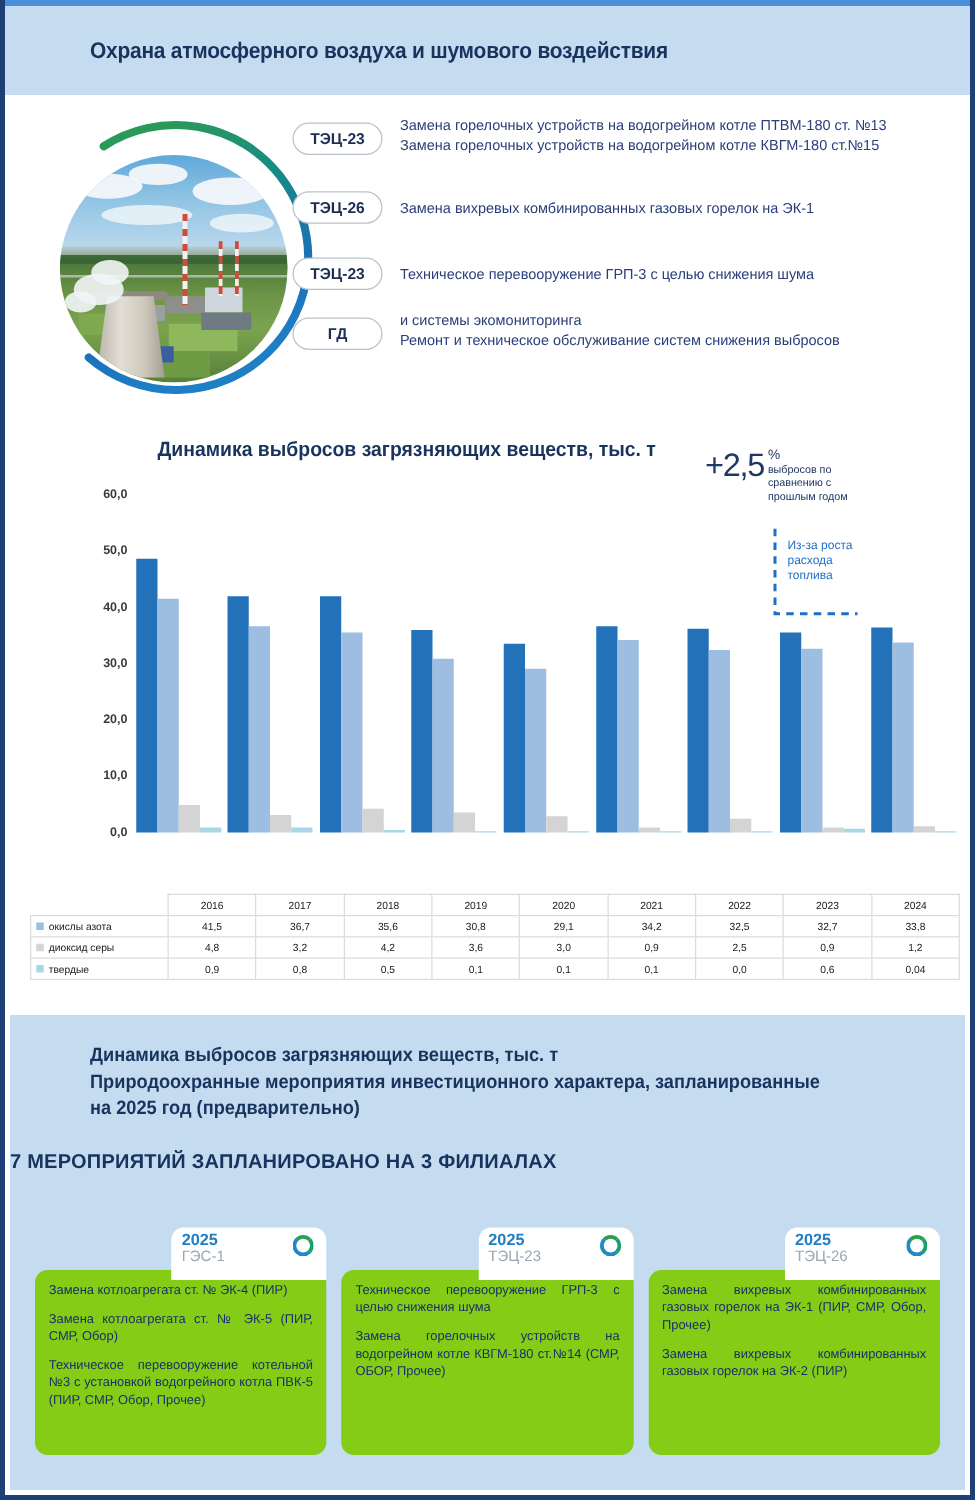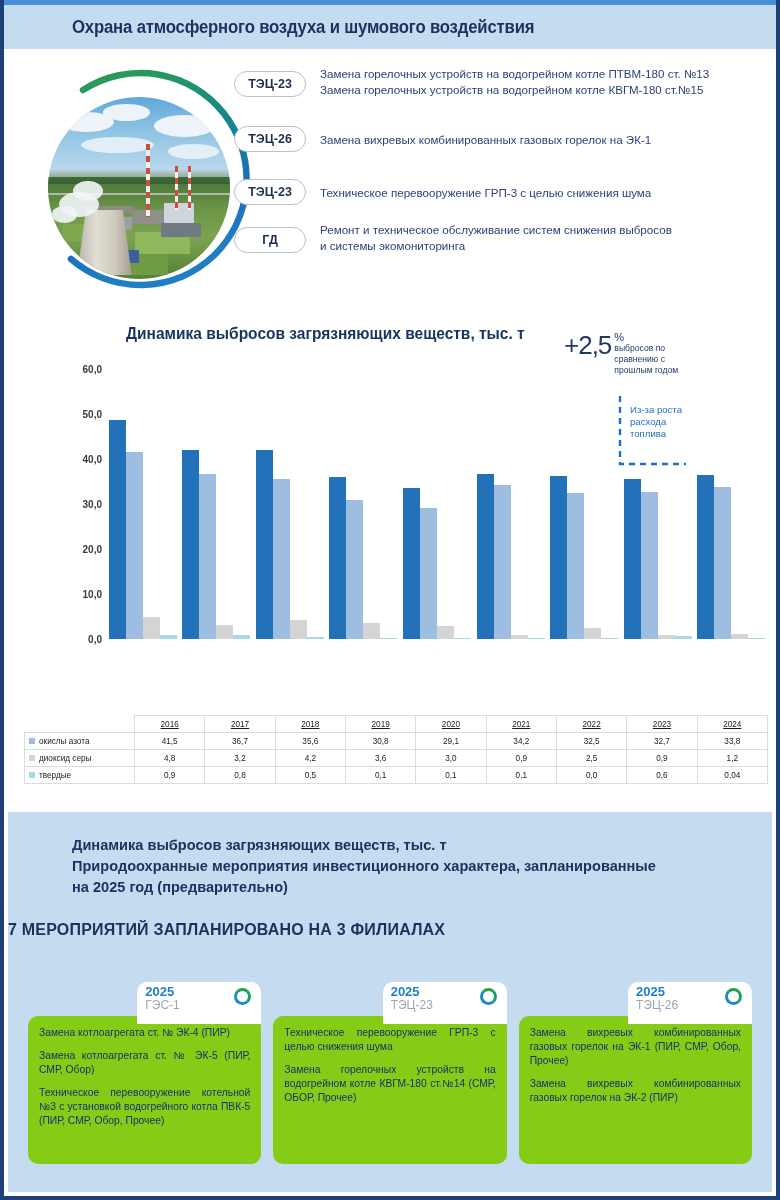--- a/index.html
+++ b/index.html
@@ -10,21 +10,21 @@
     position:relative;
     overflow:hidden;
     border-left:4px solid #1f3f77;
     border-right:4px solid #1f3f77;
     border-bottom:4px solid #1f3f77;
   }
   
   .topline { height:5px; background:#4a90d9; width:100%; }
   .header-band {
     background:#c5dcf0;
-    height:44px;
+    height:71px;
     display:flex; align-items:center;
     padding-left:68px;
   }
   .header-title {
     font-size:18px; font-weight:bold; color:#17335e;
     font-stretch:condensed;
     letter-spacing:-0.2px;
     transform:scaleX(0.93);
     transform-origin:left center;
   }
@@ -100,21 +100,21 @@
   .b-total { background:#2372b9; }
   .b-nox   { background:#9dbee0; }
   .b-so2   { background:#d4d4d4; }
   .b-solid { background:#a9d7e8; }
 
   
   .tbl { position:absolute; left:20px; right:8px; top:715px; }
   table { width:100%; border-collapse:collapse; }
   td,th { border:1px solid #dcdcdc; font-size:8.2px; color:#1a1a1a;
           text-align:center; height:17px; padding:0 2px; }
-  th { font-weight:normal;text-decoration:underline; }
+  th { font-weight:normal; }
   .rowlbl { text-align:left; padding-left:4px; width:110px; white-space:nowrap; }
   .sw { display:inline-block; width:6px; height:6px; margin-right:4px; vertical-align:middle; }
   .corner { border:none !important; }
 
   
   .bottom {
     position:absolute; left:4px; right:4px; top:812px; bottom:4px;
     background:#c5dcf0;
   }
   .b-title {
@@ -223,22 +223,22 @@
     </div>
 
     <div class="callout" style="margin-top:27px">
       <div class="pill" style="width:72px;height:26px;margin-right:14px">ТЭЦ-23</div>
       <div class="ctext" style="padding-top:6px">Техническое перевооружение ГРП-3 с целью снижения шума</div>
     </div>
 
     <div class="callout" style="margin-top:16px">
       <div class="pill" style="width:72px;height:26px;margin-right:14px;margin-top:6px">ГД</div>
       <div>
+        <div class="ctext">и системы экомониторинга</div>
         <div class="ctext">Ремонт и техническое обслуживание систем снижения выбросов</div>
-        <div class="ctext">и системы экомониторинга</div>
       </div>
     </div>
 
   </div>
 </div>
 
 <div class="chart-sec">
   <div class="chart-title">Динамика выбросов загрязняющих веществ, тыс. т</div>
 
   <div class="annot">

